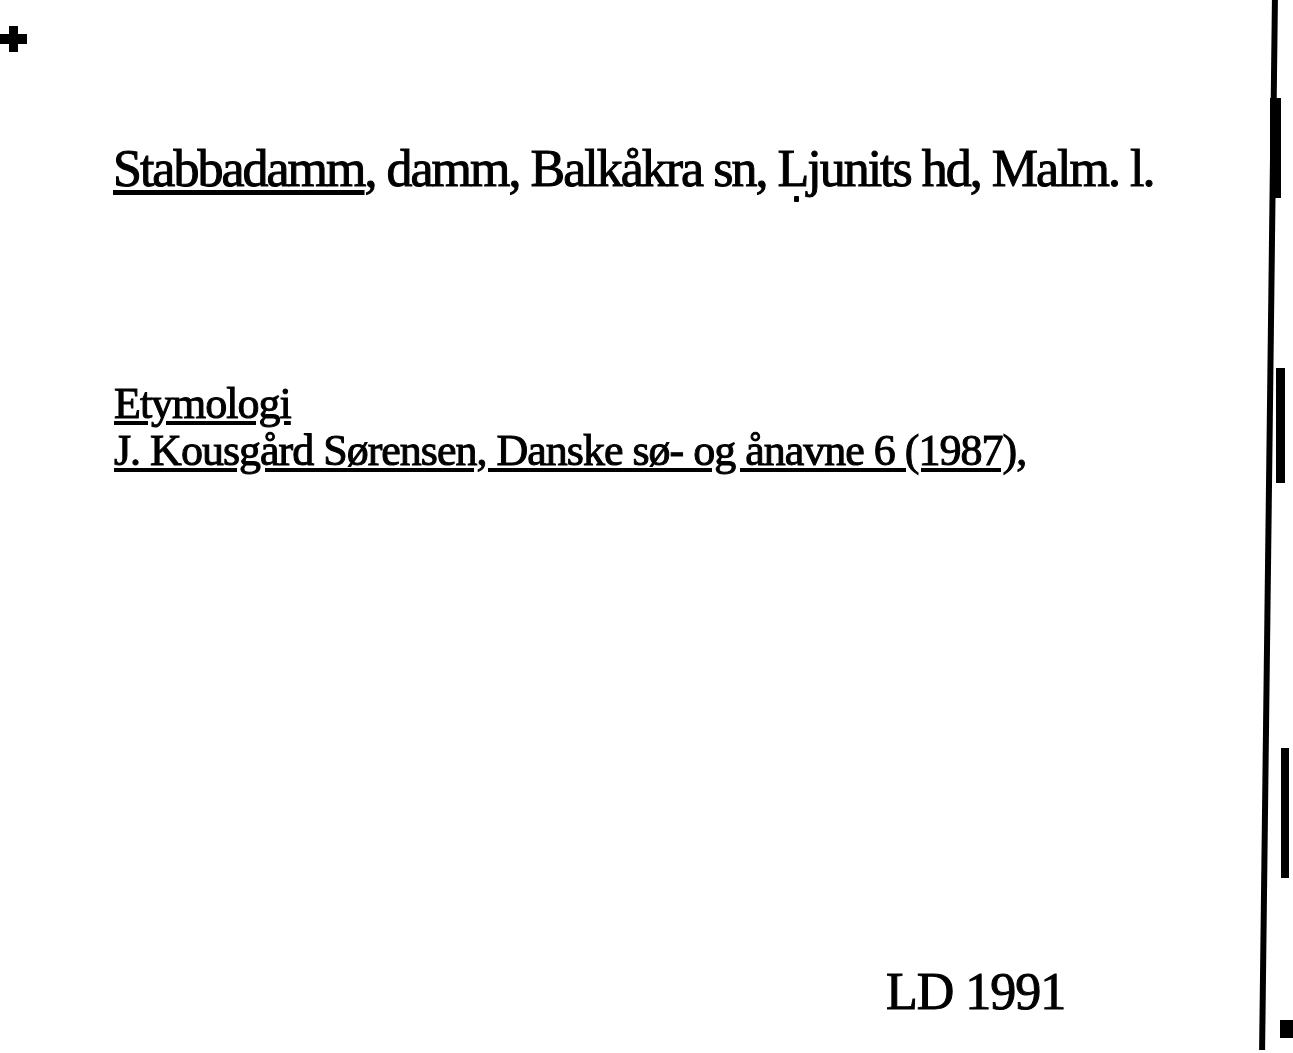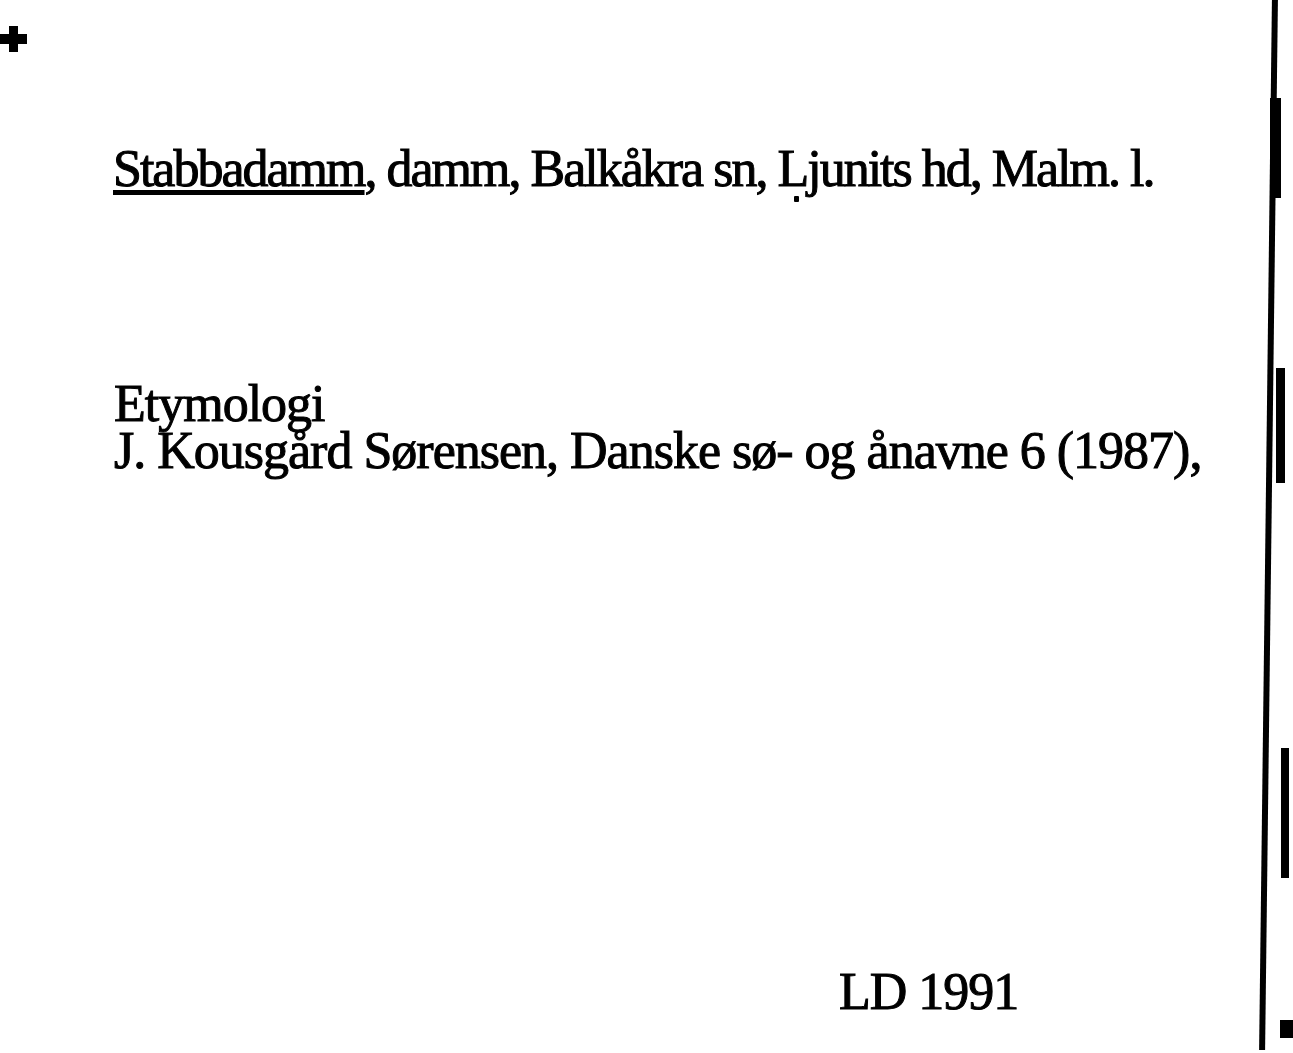--- a/index.html
+++ b/index.html
@@ -50,29 +50,30 @@
     position: absolute;
     left: 794px; top: 196px;
     width: 5px; height: 6px;
     background: #000;
     border-radius: 1px;
   }
 
   .etym {
     position: absolute;
     left: 114px; top: 380px;
-    font-size: 52px;
+    font-size: 44px;
     line-height: 47px;
     letter-spacing: -1px;
     white-space: nowrap;
+    text-decoration: underline;
   }
 
   .sig {
     position: absolute;
-    left: 839px; top: 966px;
+    left: 886px; top: 966px;
     font-size: 52px;
     line-height: 1;
     letter-spacing: -1px;
     white-space: nowrap;
   }
 
   
   .vline {
     position: absolute;
     left: 1272px; top: -6px;

